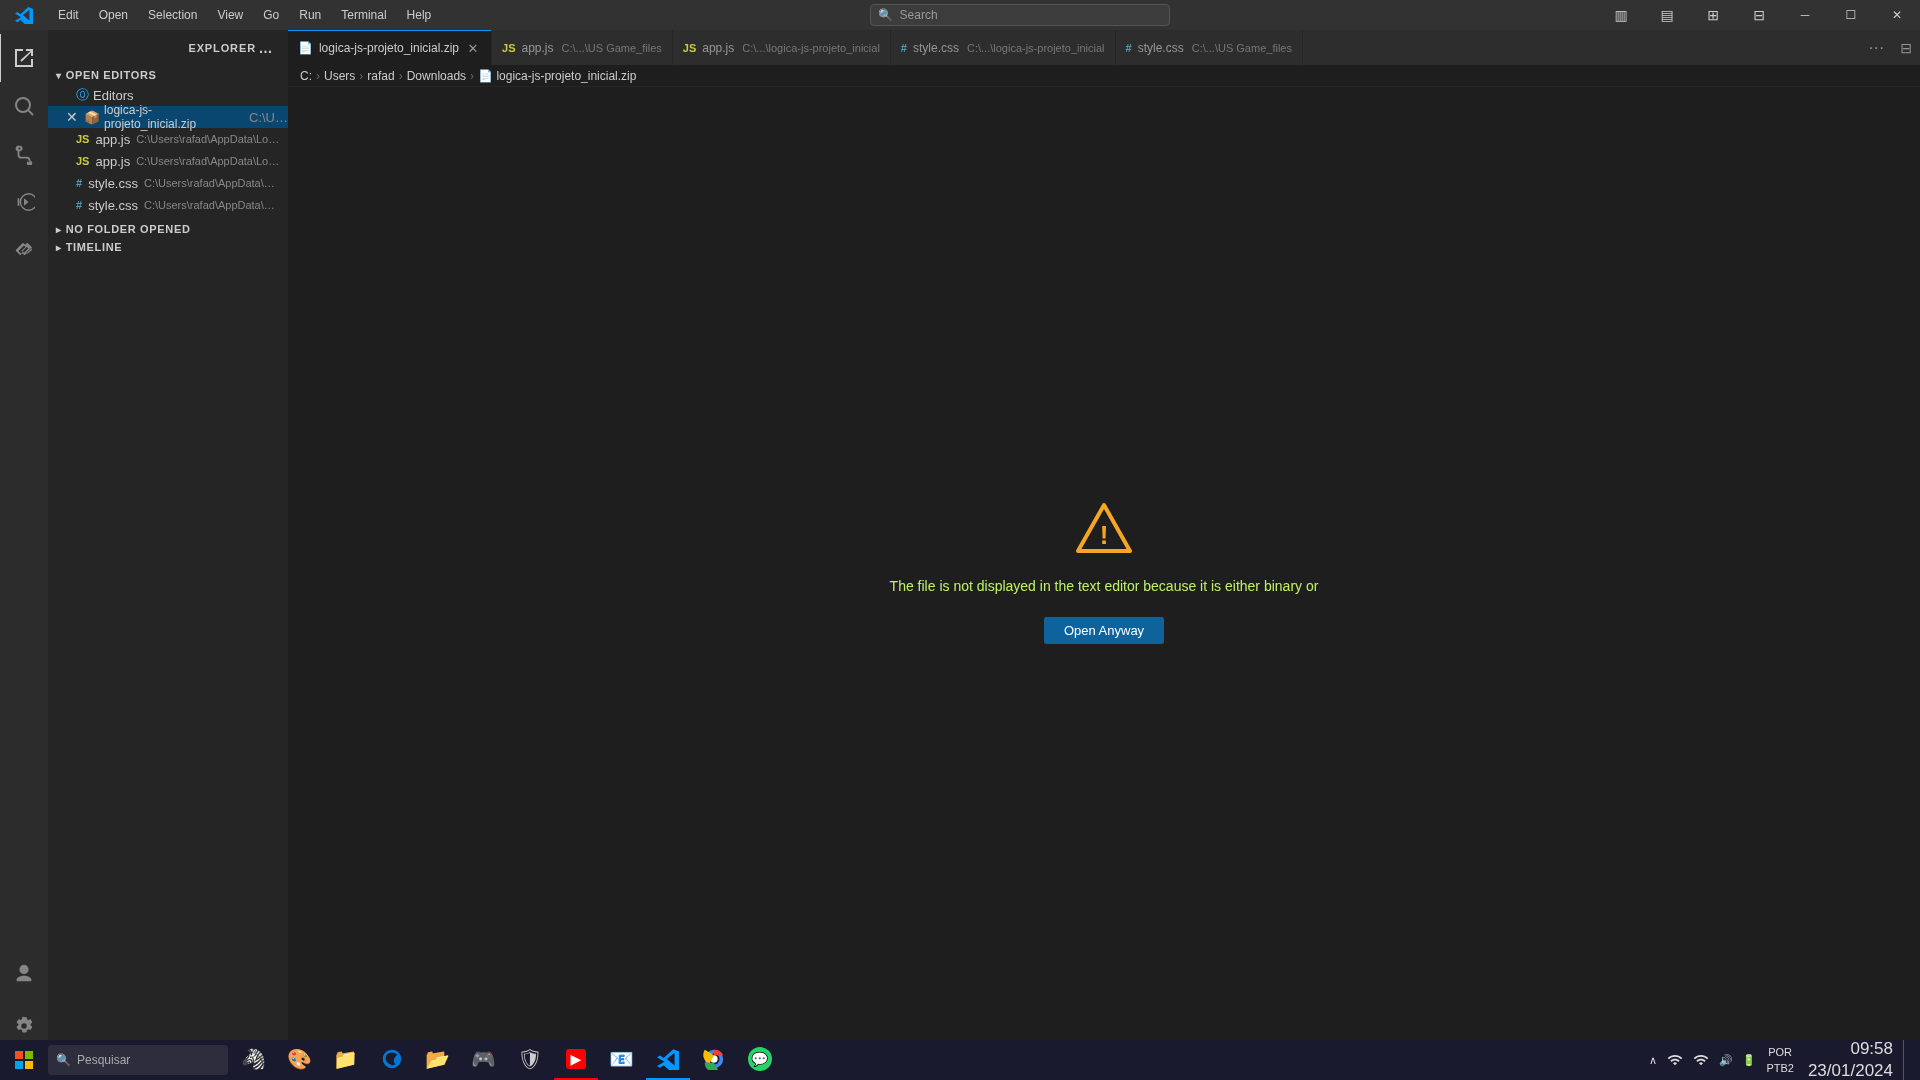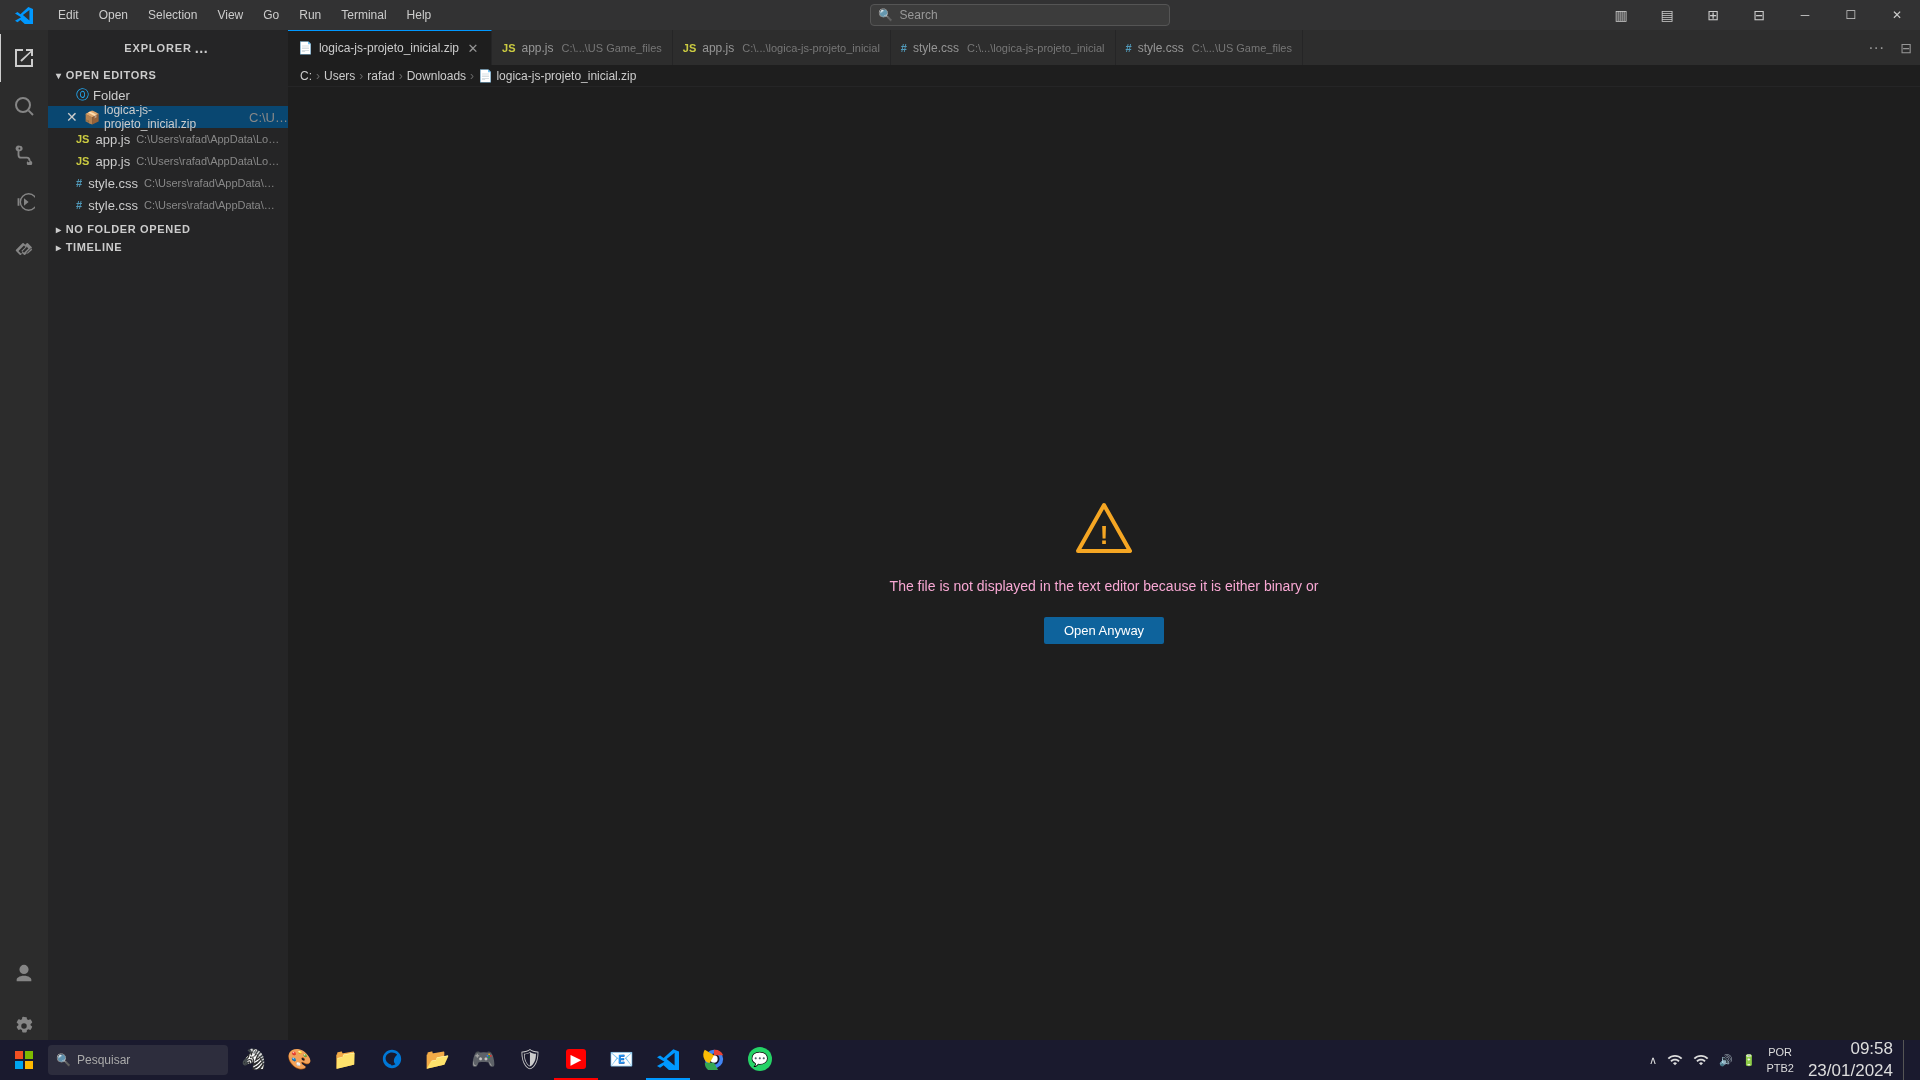--- a/index.html
+++ b/index.html
@@ -113,21 +113,21 @@
     .sidebar {
       width: 240px;
       background: #252526;
       display: flex;
       flex-direction: column;
       overflow: hidden;
     }
     .sidebar-header {
       display: flex;
       align-items: center;
-      justify-content: center;
+      justify-content: flex-end;
       padding: 8px 12px;
       font-size: 11px;
       font-weight: 700;
       letter-spacing: 0.08em;
       color: #cccccc;
       text-transform: uppercase;
     }
     .sidebar-header-actions {
       display: flex;
       gap: 4px;
@@ -243,21 +243,21 @@
     .editor-content {
       flex: 1;
       display: flex;
       align-items: center;
       justify-content: center;
       flex-direction: column;
       gap: 20px;
     }
     .warning-msg {
       text-align: center;
-      color: #f9a8d4;
+      color: #bef264;
       font-size: 14px;
       line-height: 1.6;
     }
     .open-anyway-btn {
       background: #0e639c;
       color: #ffffff;
       border: none;
       padding: 6px 20px;
       border-radius: 2px;
       cursor: pointer;
@@ -435,21 +435,21 @@
       </div>
     </div>
 
     <div class="section-header">
       <span class="chevron">▾</span>
       <span>Open Editors</span>
     </div>
 
     <div class="file-item" style="padding-left: 28px;">
       <span style="color:#23a9f2; font-size:13px;">⓪</span>
-      <span>Folder</span>
+      <span>Editors</span>
     </div>
 
     <div class="file-item selected" style="padding-left: 16px;">
       <span class="file-close-btn">✕</span>
       <span>📦</span>
       <span style="font-size:12px;">logica-js-projeto_inicial.zip</span>
       <span style="font-size:13px; color:#888; margin-left:2px;">C:\U…</span>
     </div>
 
     <div class="file-item" style="padding-left: 28px;">

